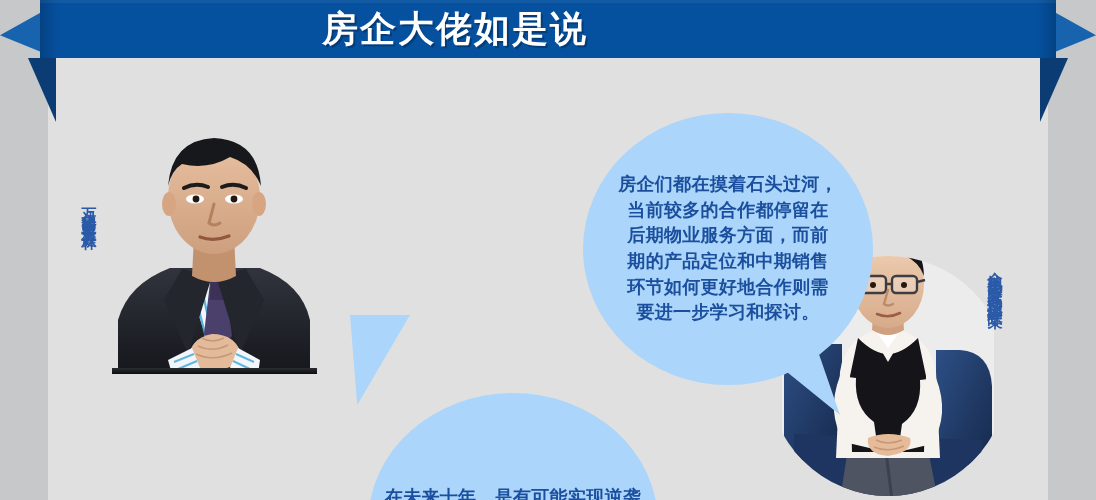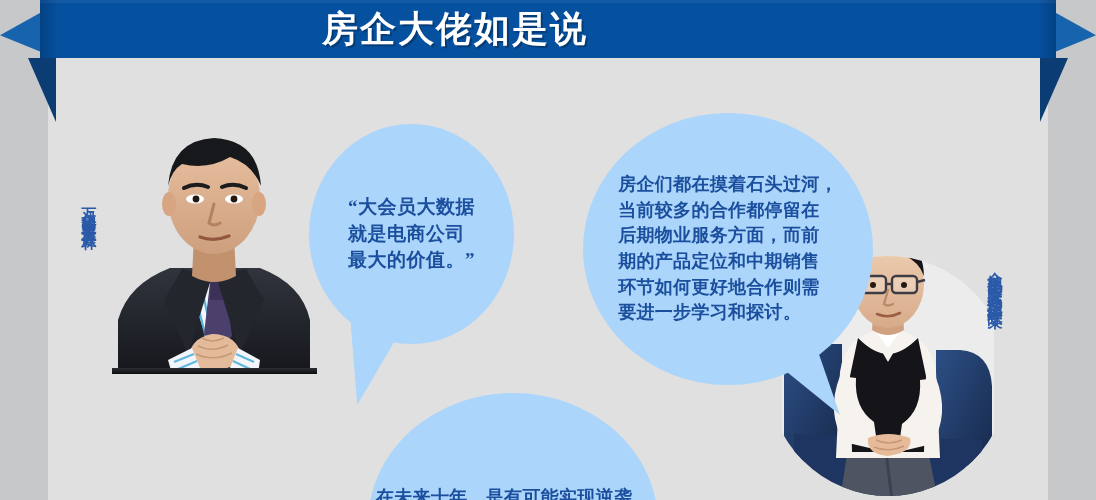--- a/index.html
+++ b/index.html
@@ -79,25 +79,25 @@
   
   .bubble{
     position:absolute;
     background:#abd5fa;
     border-radius:50%;
     color:#1b4f9e;
     display:flex;align-items:center;justify-content:center;
     z-index:3;
   }
   .bubble .txt{
+    text-align:center;
     line-height:1.42;
     font-weight:bold;
     padding:0 8px;
     white-space:pre-line;
-    font-family:Liberation Serif, serif;
   }
   .tail{
     position:absolute;
     background:#abd5fa;
     z-index:3;
   }
 
   
   #bubble1{left:309px;top:124px;width:205px;height:220px;}
   #bubble1 .txt{font-size:19px;letter-spacing:.5px;}
@@ -142,25 +142,20 @@
   #portrait-right{left:782px;top:226px;width:212px;height:274px;}
 </style>
 </head>
 <body>
 
 <div id="stage">
 
   <div class="panel"></div>
 
   <div class="tail" id="tail1"></div>
-  <div class="bubble" id="bubble1">
-    <div class="txt">“大会员大数据
-就是电商公司
-最大的价值。”</div>
-  </div>
 
   <div class="tail" id="tail2"></div>
   <div class="bubble" id="bubble2">
     <div class="txt">房企们都在摸着石头过河，
 当前较多的合作都停留在
 后期物业服务方面，而前
 期的产品定位和中期销售
 环节如何更好地合作则需
 要进一步学习和探讨。</div>
   </div>

